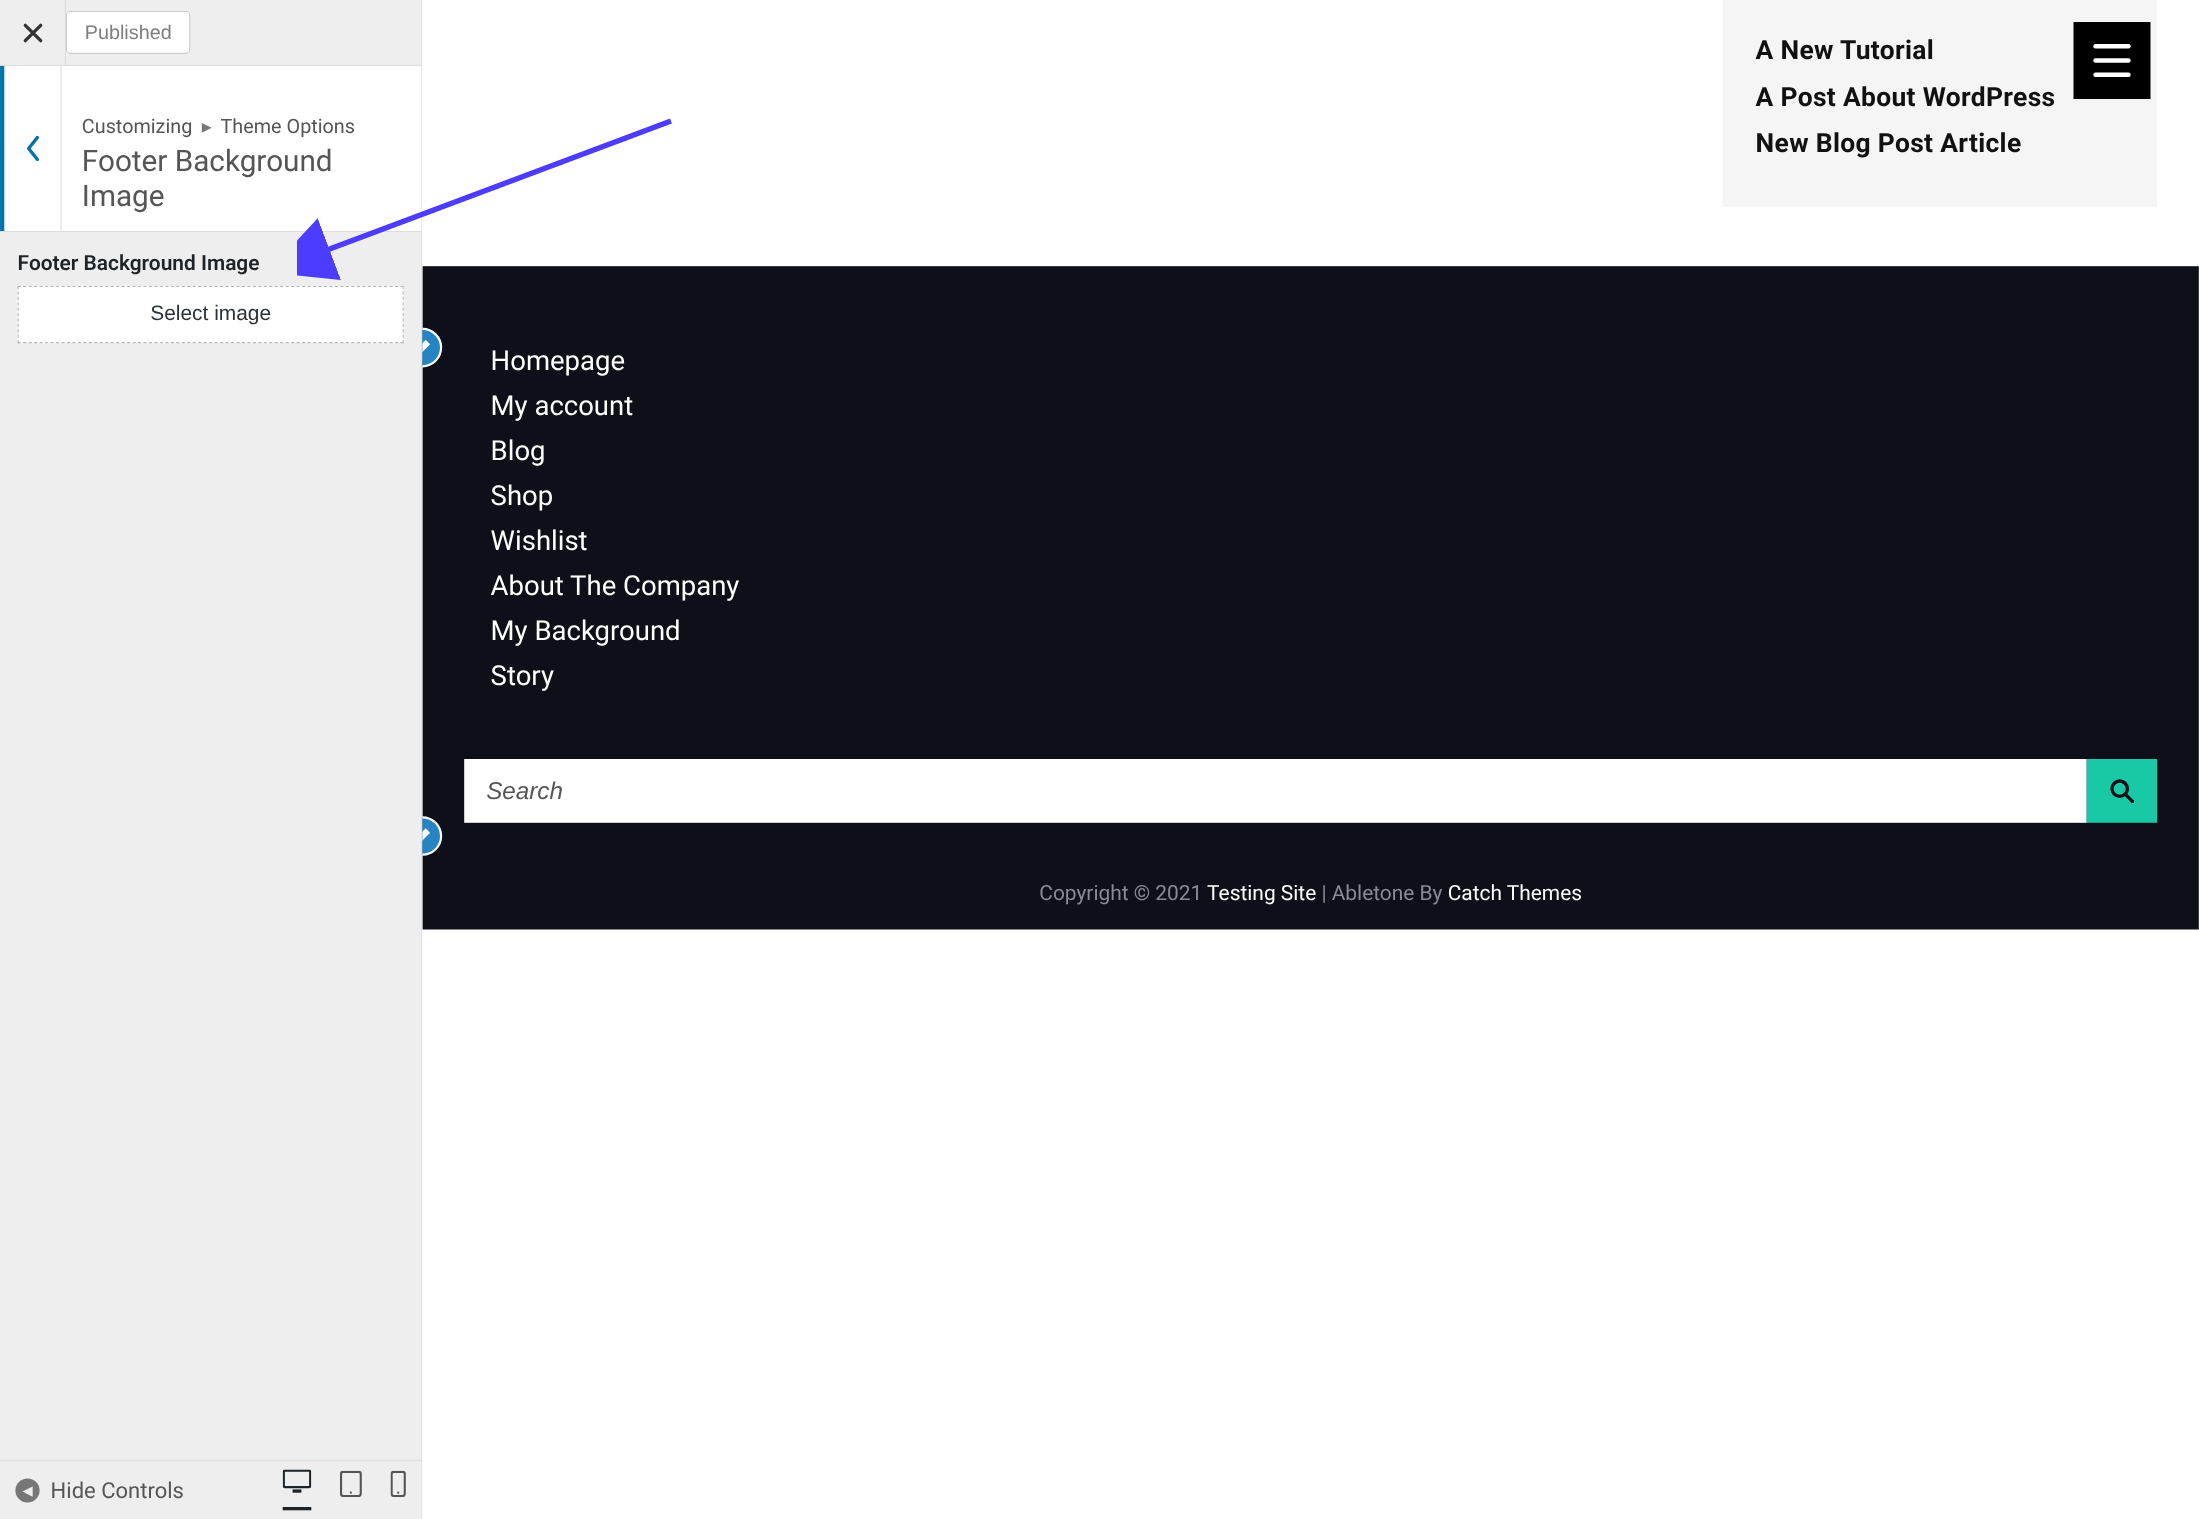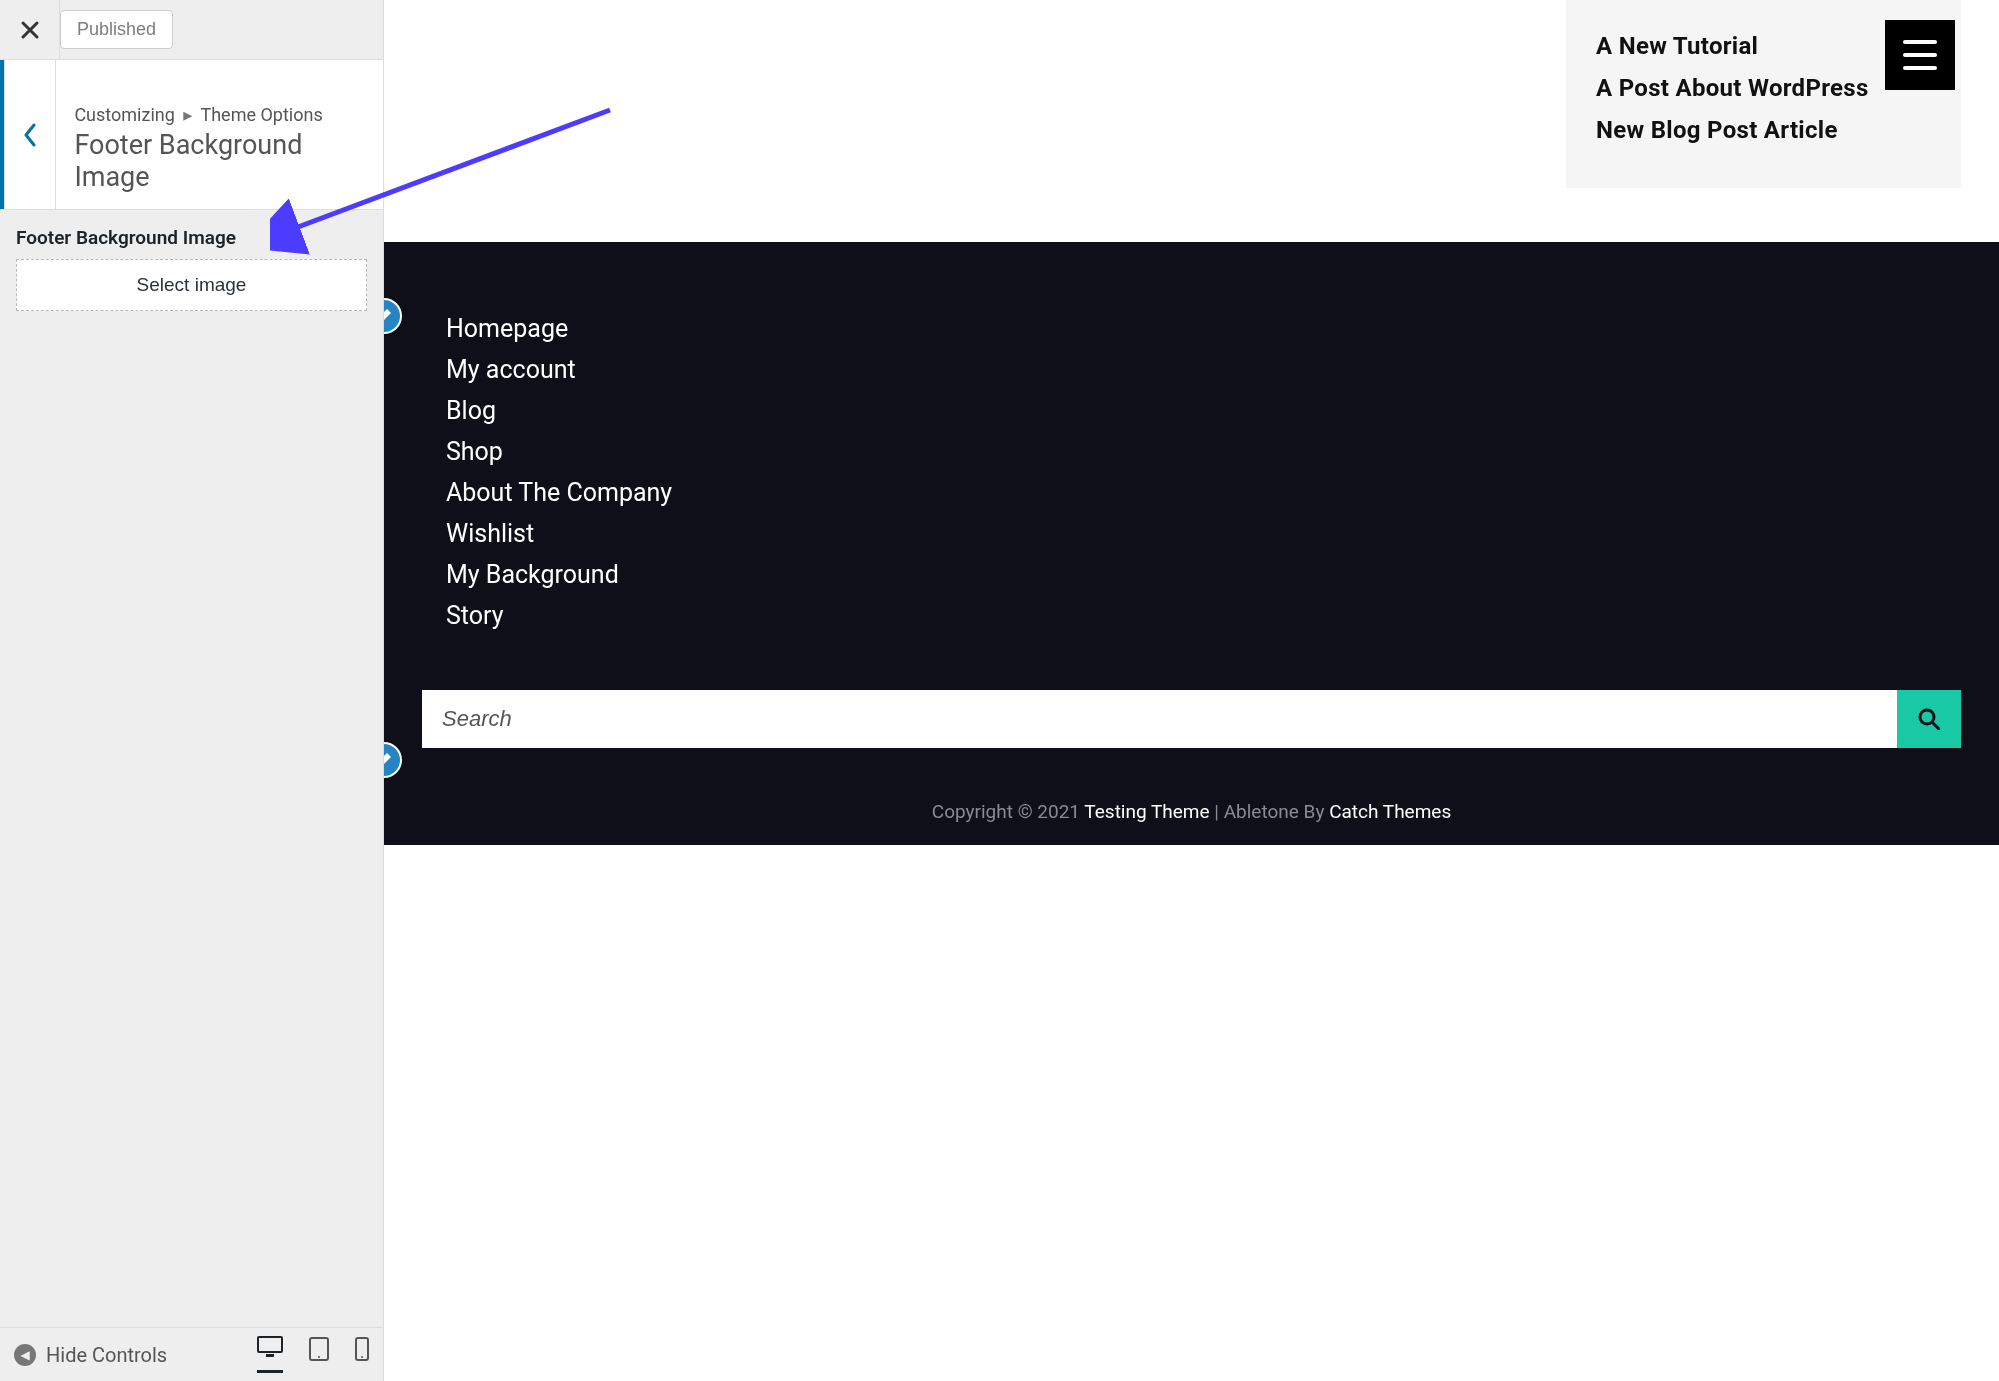--- a/index.html
+++ b/index.html
@@ -304,38 +304,38 @@
       <svg width="16" height="16" viewBox="0 0 16 16">
           <path d="M2 14 L4 8 L11 1 L15 5 L8 12 Z" fill="#fff"></path>
         </svg>
     </div>
 
     <ul class="footer-nav">
       <li>Homepage</li>
       <li>My account</li>
       <li>Blog</li>
       <li>Shop</li>
+      <li>Wishlist</li>
       <li>About The Company</li>
-      <li>Wishlist</li>
       <li>My Background</li>
       <li>Story</li>
     </ul>
 
     <div class="search-row">
       <input type="text" placeholder="Search" style="">
       <button>
         <svg width="22" height="22" viewBox="0 0 22 22">
             <circle cx="9" cy="9" r="7" stroke="#0f0f1a" stroke-width="3" fill="none"></circle>
             <line x1="14" y1="14" x2="21" y2="21" stroke="#0f0f1a" stroke-width="3" stroke-linecap="round"></line>
           </svg>
       </button>
     </div>
 
     <div class="copyright">
-      <span>Copyright © 2021 </span><span class="strong">Testing Theme</span><span> | Abletone By </span><span class="strong">Catch Themes</span>
+      <span>Copyright © 2021 </span><span class="strong">Testing Site</span><span> | Abletone By </span><span class="strong">Catch Themes</span>
     </div>
   </div>
 
 </div>
 
 <svg class="arrow-svg" width="360" height="160">
   <defs>
     <marker id="ah" markerWidth="12" markerHeight="12" refX="2" refY="6" orient="auto">
       <path d="M0,0 L12,6 L0,12 Z" fill="#4b3cff"></path>
     </marker>

